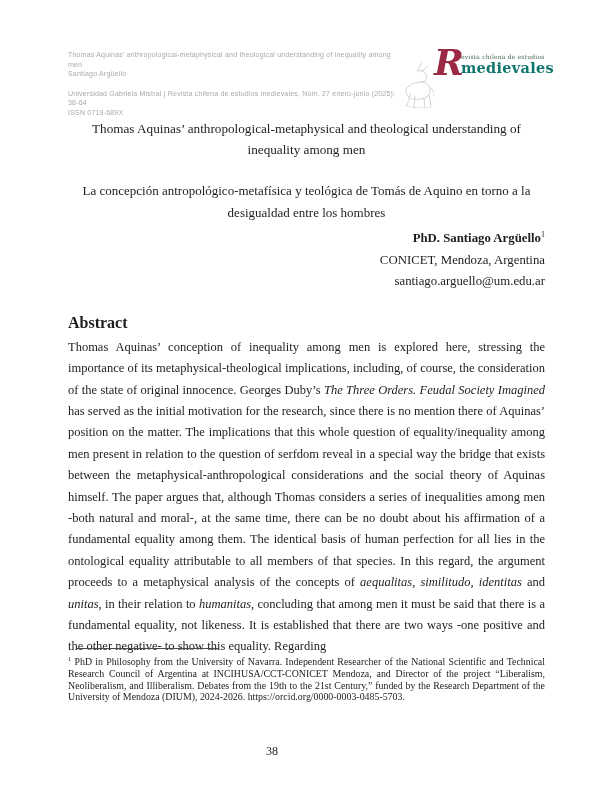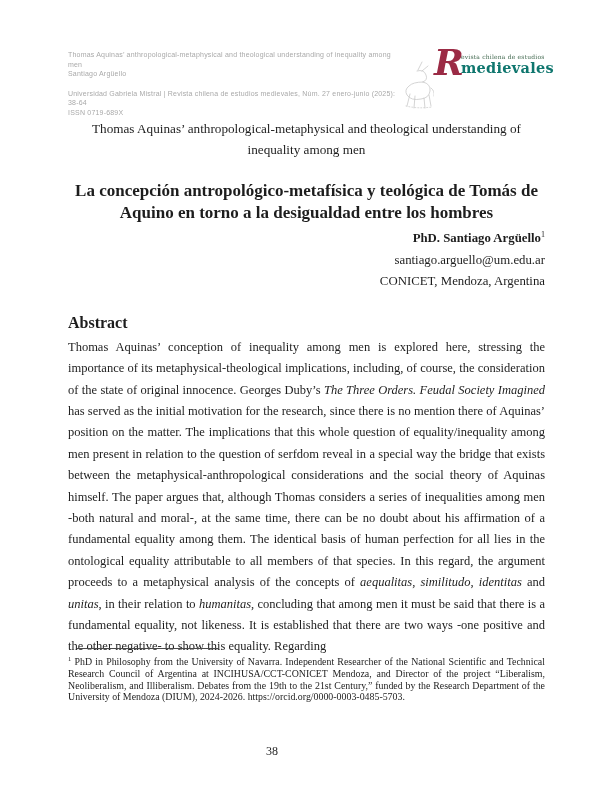--- a/index.html
+++ b/index.html
@@ -37,21 +37,21 @@
     line-height:15px; letter-spacing:.3px; white-space:nowrap;
   }
 
   
   .main { position:absolute; left:68px; top:112px; width:477px; }
   .title-en {
     font-size:13.2px; font-weight:normal; text-align:center;
     line-height:21px; margin-top:6px;
   }
   .title-es {
-    font-size:17px; font-weight:bold; text-align:center;
+    font-size:13px; font-weight:normal; text-align:center;
     line-height:22px; margin-top:20px;
   }
   .author-block { text-align:right; font-size:12.8px; line-height:21.5px; margin-top:0; }
   .author-name { font-weight:bold;margin-left:24px; }
   .author-block sup, .abstract sup { font-size:8px; }
   .abstract-heading { font-size:16px; font-weight:bold; margin-top:21px; }
   .abstract {
     font-size:12.5px; line-height:21.4px; text-align:justify; margin-top:5px;
   }
   .abstract em { font-style:italic; }
@@ -101,22 +101,22 @@
       </span>
     </div>
   </div>
 
   <div class="main">
     <h1 class="title-en">Thomas Aquinas’ anthropological-metaphysical and theological understanding of inequality among men</h1>
     <h2 class="title-es">La concepción antropológico-metafísica y teológica de Tomás de Aquino en torno a la desigualdad entre los hombres</h2>
 
     <div class="author-block">
       <div><span class="author-name">PhD. Santiago Argüello</span><sup>1</sup></div>
+      <div>CONICET, Mendoza, Argentina</div>
       <div>santiago.arguello@um.edu.ar</div>
-      <div>CONICET, Mendoza, Argentina</div>
     </div>
 
     <h3 class="abstract-heading">Abstract</h3>
     <p class="abstract"><span>Thomas Aquinas’ conception of inequality among men is explored here, stressing the importance of its metaphysical-theological implications, including, of course, the consideration of the state of original innocence. Georges Duby’s </span><em>The Three Orders. Feudal Society Imagined</em><span> has served as the initial motivation for the research, since there is no mention there of Aquinas’ position on the matter. The implications that this whole question of equality/inequality among men present in relation to the question of serfdom reveal in a special way the bridge that exists between the metaphysical-anthropological considerations and the social theory of Aquinas himself. The paper argues that, although Thomas considers a series of inequalities among men -both natural and moral-, at the same time, there can be no doubt about his affirmation of a fundamental equality among them. The identical basis of human perfection for all lies in the ontological equality attributable to all members of that species. In this regard, the argument proceeds to a metaphysical analysis of the concepts of </span><em>aequalitas</em><span>, </span><em>similitudo</em><span>, </span><em>identitas</em><span> and </span><em>unitas</em><span>, in their relation to </span><em>humanitas</em><span>, concluding that among men it must be said that there is a fundamental equality, not likeness. It is established that there are two ways -one positive and the other negative- to show this equality. Regarding</span></p>
   </div>
 
   <div class="footnote-area">
     <div class="footnote-rule"></div>
     <p class="footnote"><sup>1</sup> <span>PhD in Philosophy from the University of Navarra. Independent Researcher of the National Scientific and Technical Research Council of Argentina at INCIHUSA/CCT-CONICET Mendoza, and Director of the project “Liberalism, Neoliberalism, and Illiberalism. Debates from the 19th to the 21st Century,” funded by the Research Department of the University of Mendoza (DIUM), 2024-2026. https://orcid.org/0000-0003-0485-5703.</span></p>
   </div>

